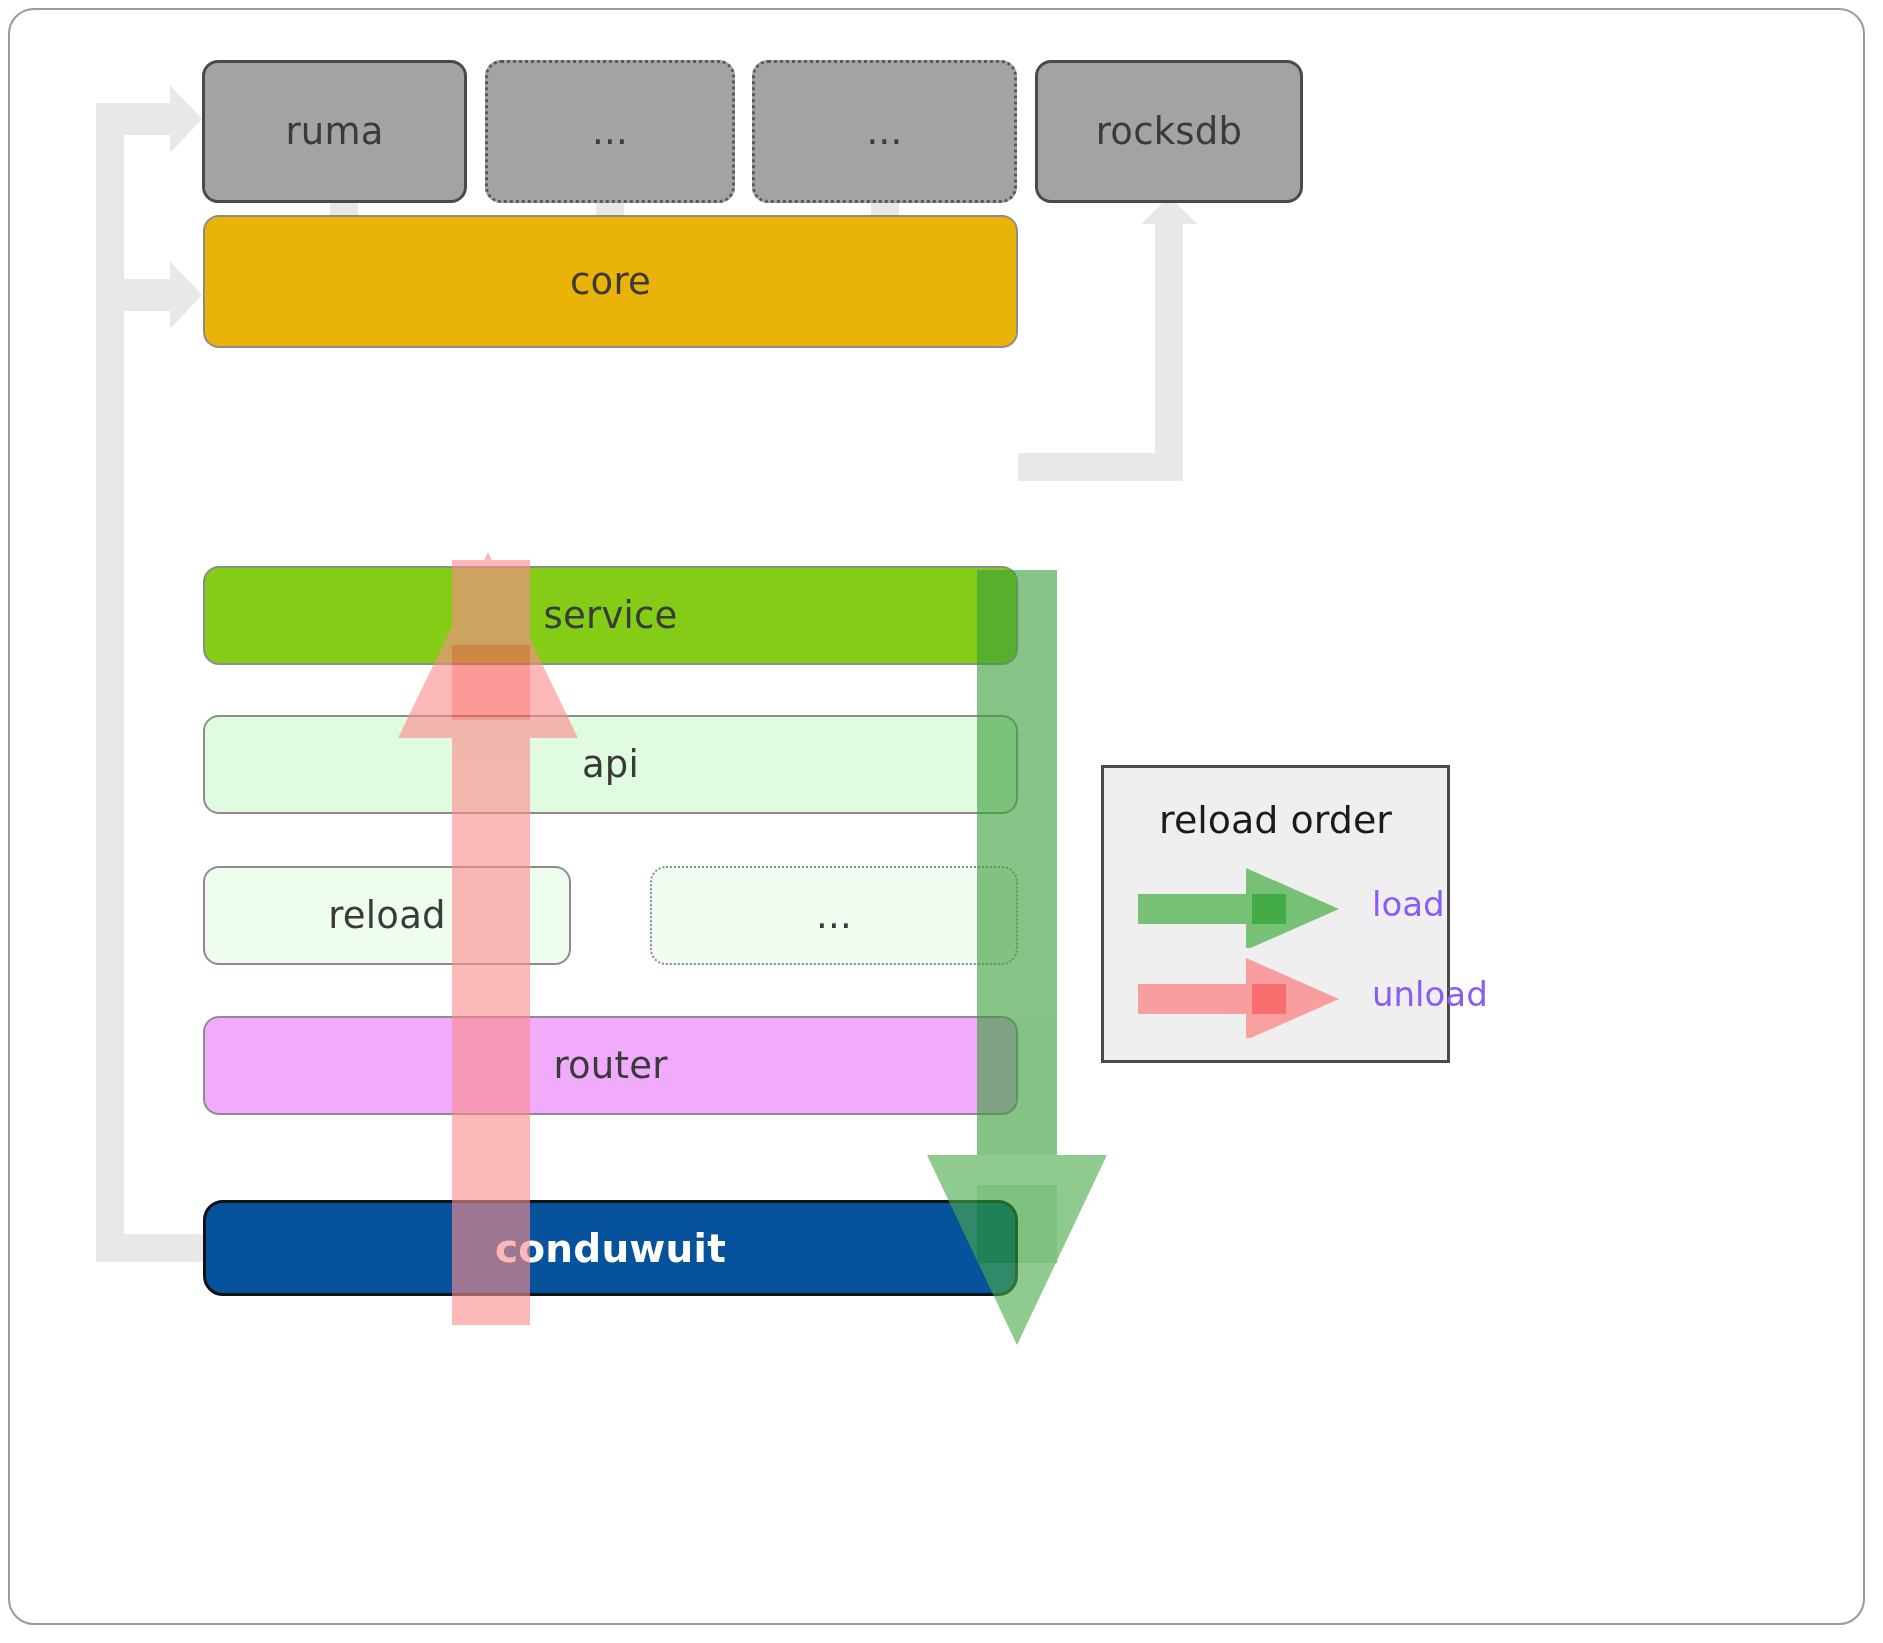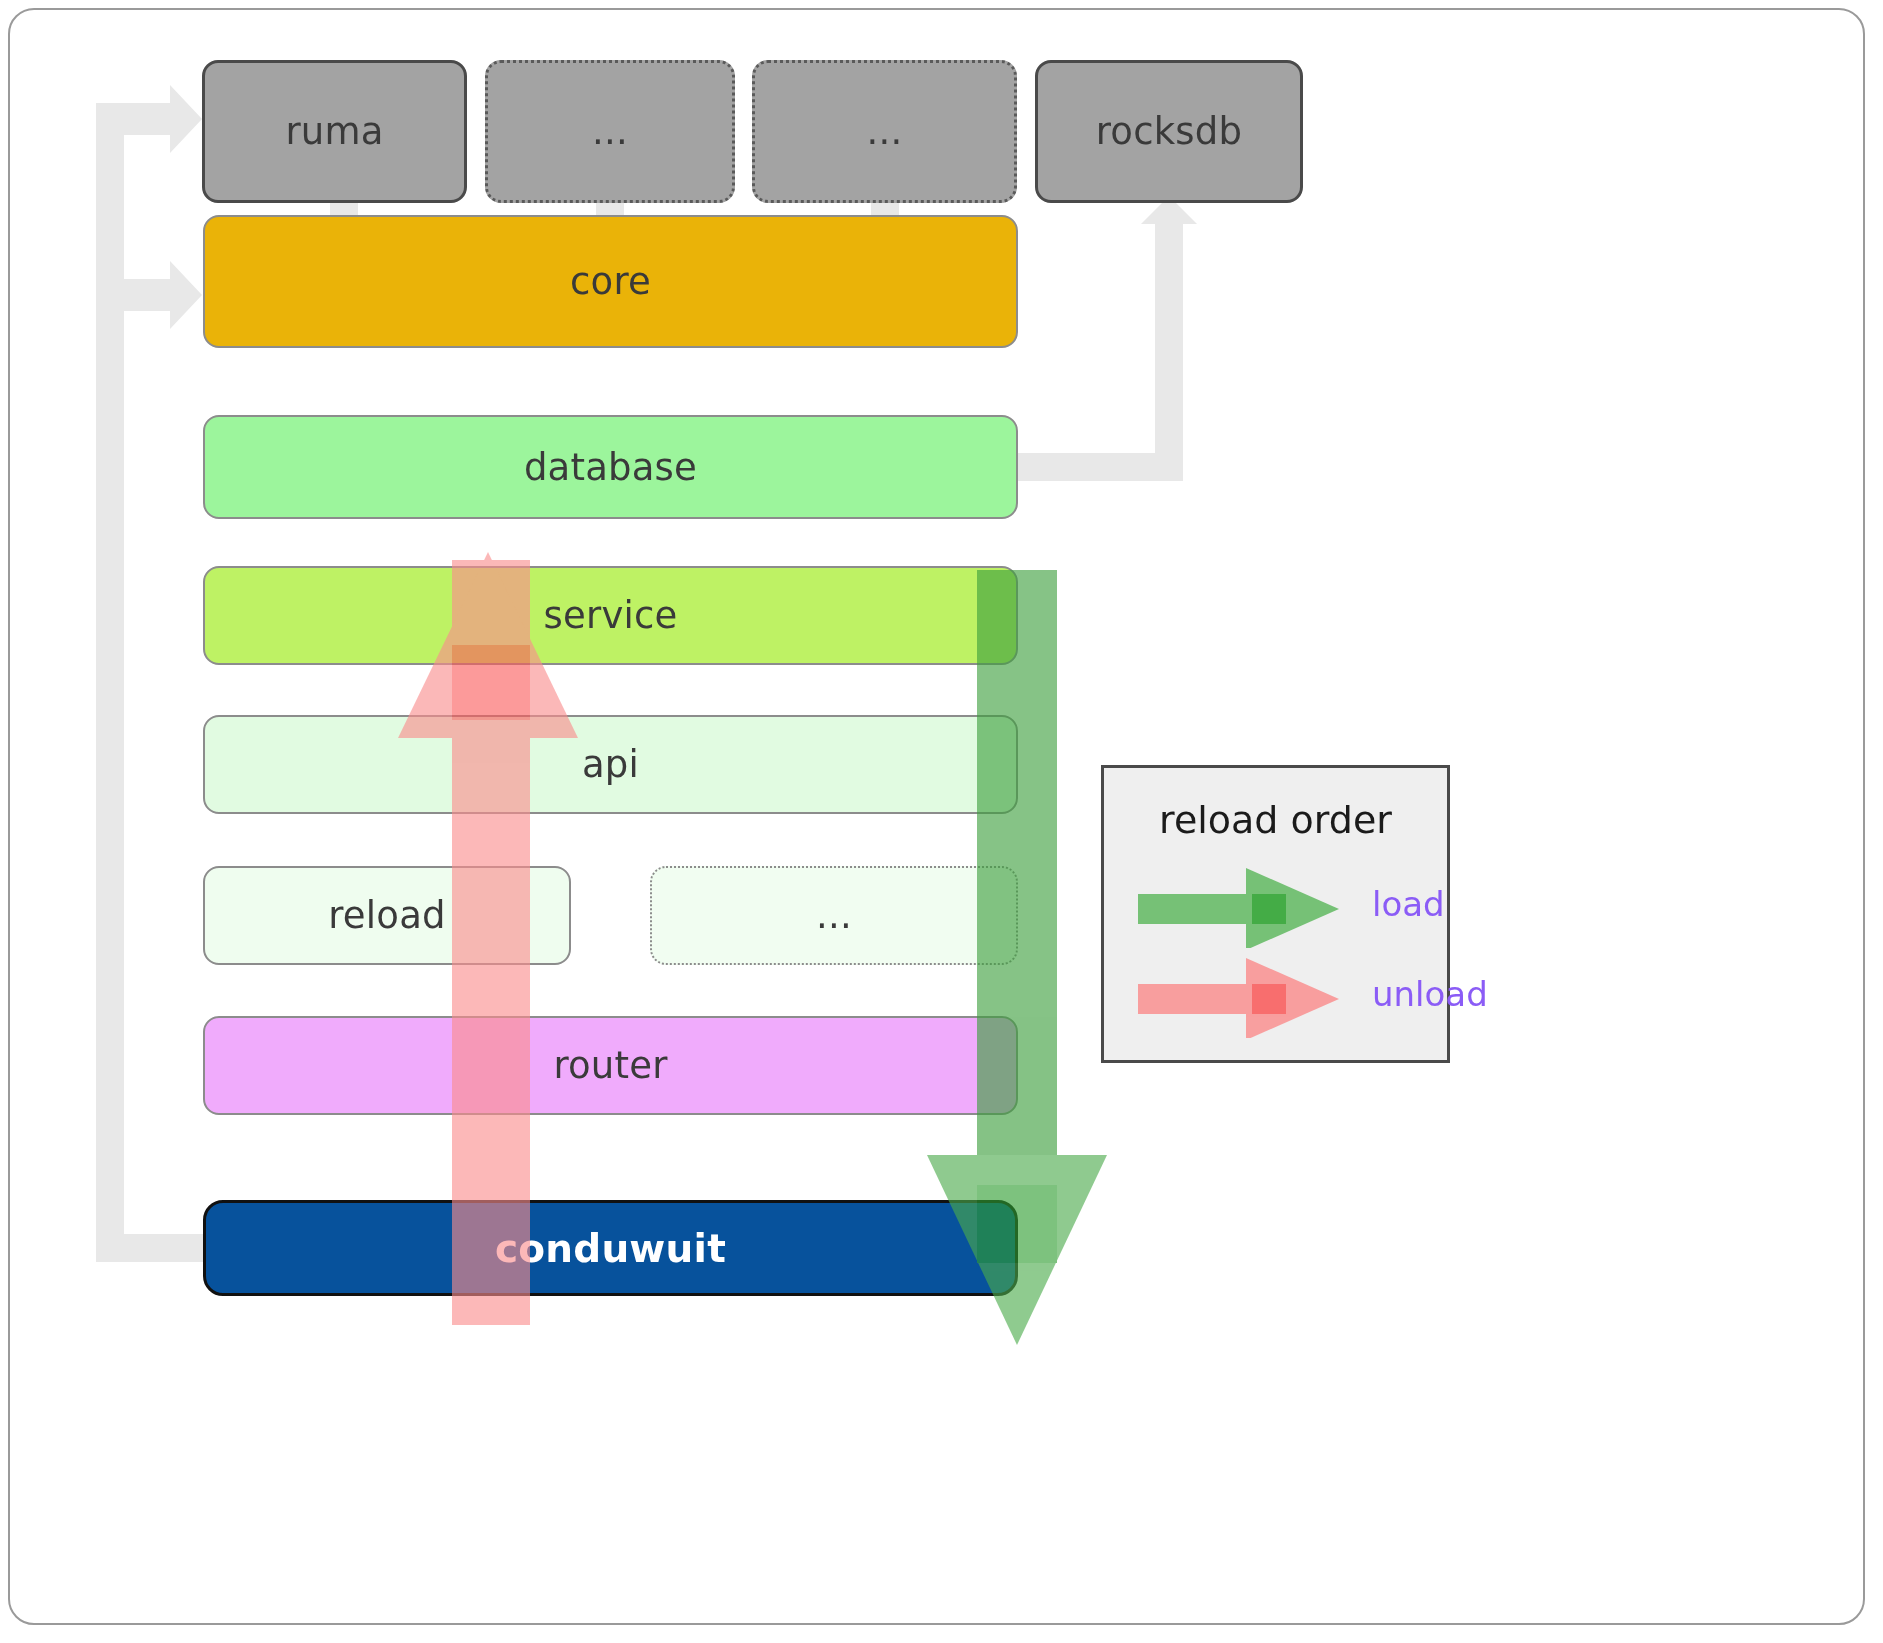--- a/index.html
+++ b/index.html
@@ -72,21 +72,21 @@
     background: #eab308;
     border: 2px solid #8c8c8c;
   }
   #node-database {
     top: 415px; height: 104px;
     background: #9cf59c;
     border: 2px solid #8c8c8c;
   }
   #node-service {
     top: 566px; height: 99px;
-    background: #bef264;
+    background: #84cc16;
     border: 2px solid #8c8c8c;
   }
   #node-api {
     top: 715px; height: 99px;
     background: #e1fbe1;
     border: 2px solid #8c8c8c;
   }
   #node-admin {
     left: 203px; top: 866px; width: 368px; height: 99px;
     background: #effdef;
@@ -215,23 +215,20 @@
   </div>
 
   <div class="node crate solid" id="node-rocksdb">
     <span class="node-label">rocksdb</span>
   </div>
 
   <div class="node layer" id="node-core">
     <span class="node-label">core</span>
   </div>
 
-  <div class="node layer" id="node-database">
-    <span class="node-label">database</span>
-  </div>
 
   <div class="node layer" id="node-service">
     <span class="node-label">service</span>
   </div>
 
   <div class="node layer" id="node-api">
     <span class="node-label">api</span>
   </div>
 
   <div class="node" id="node-admin">

